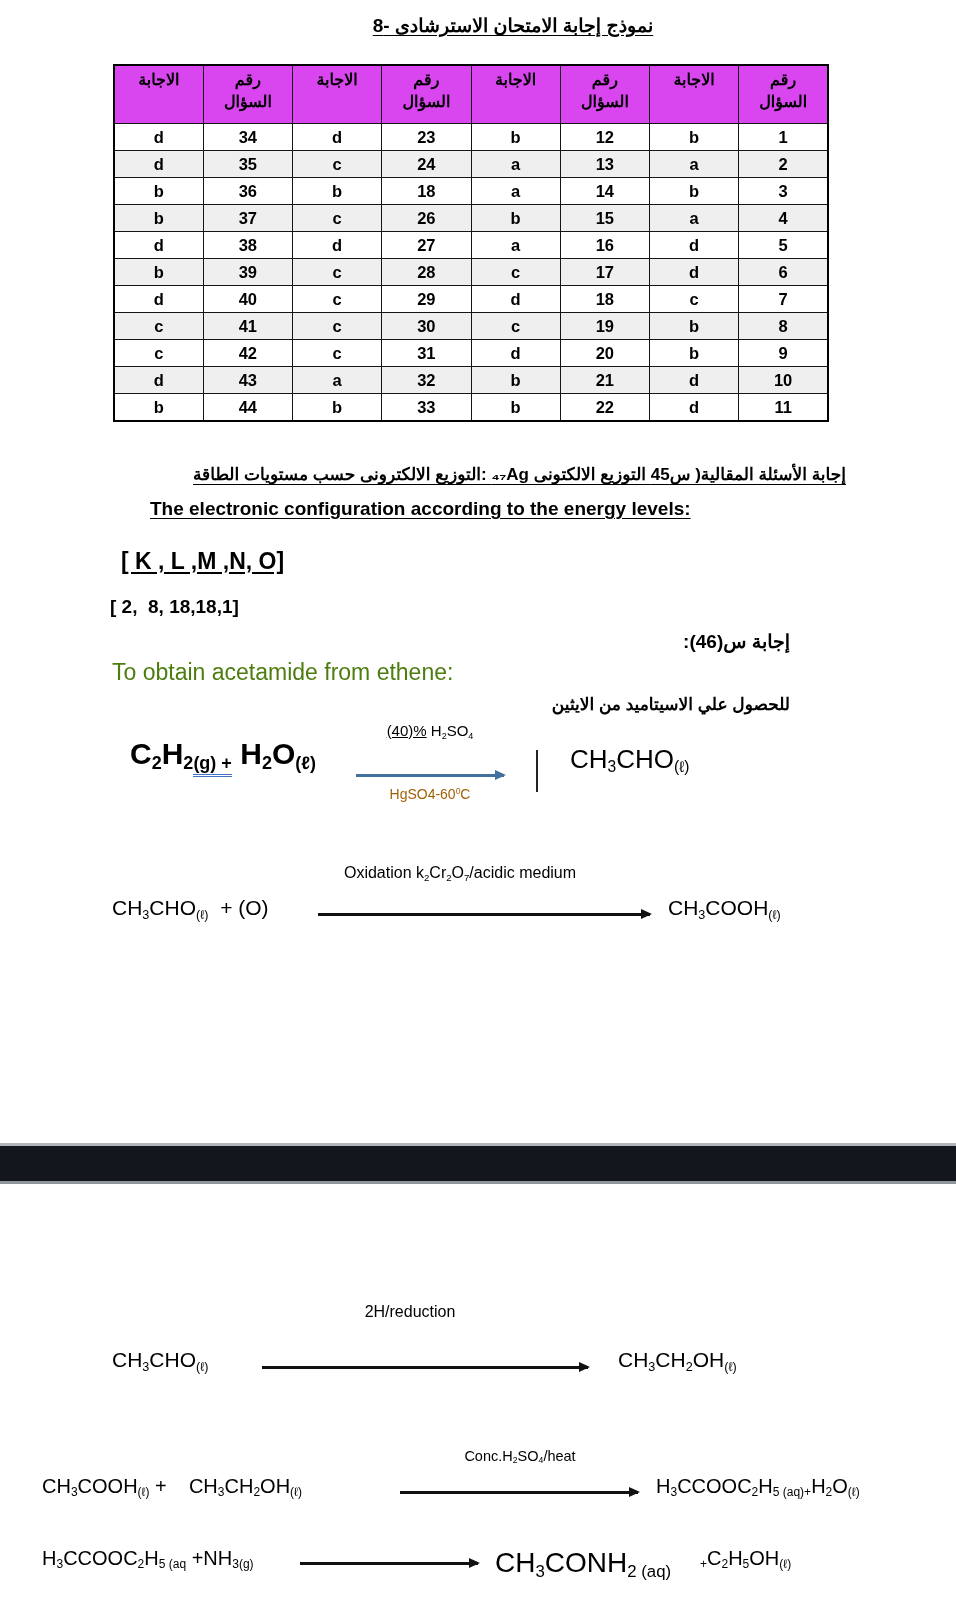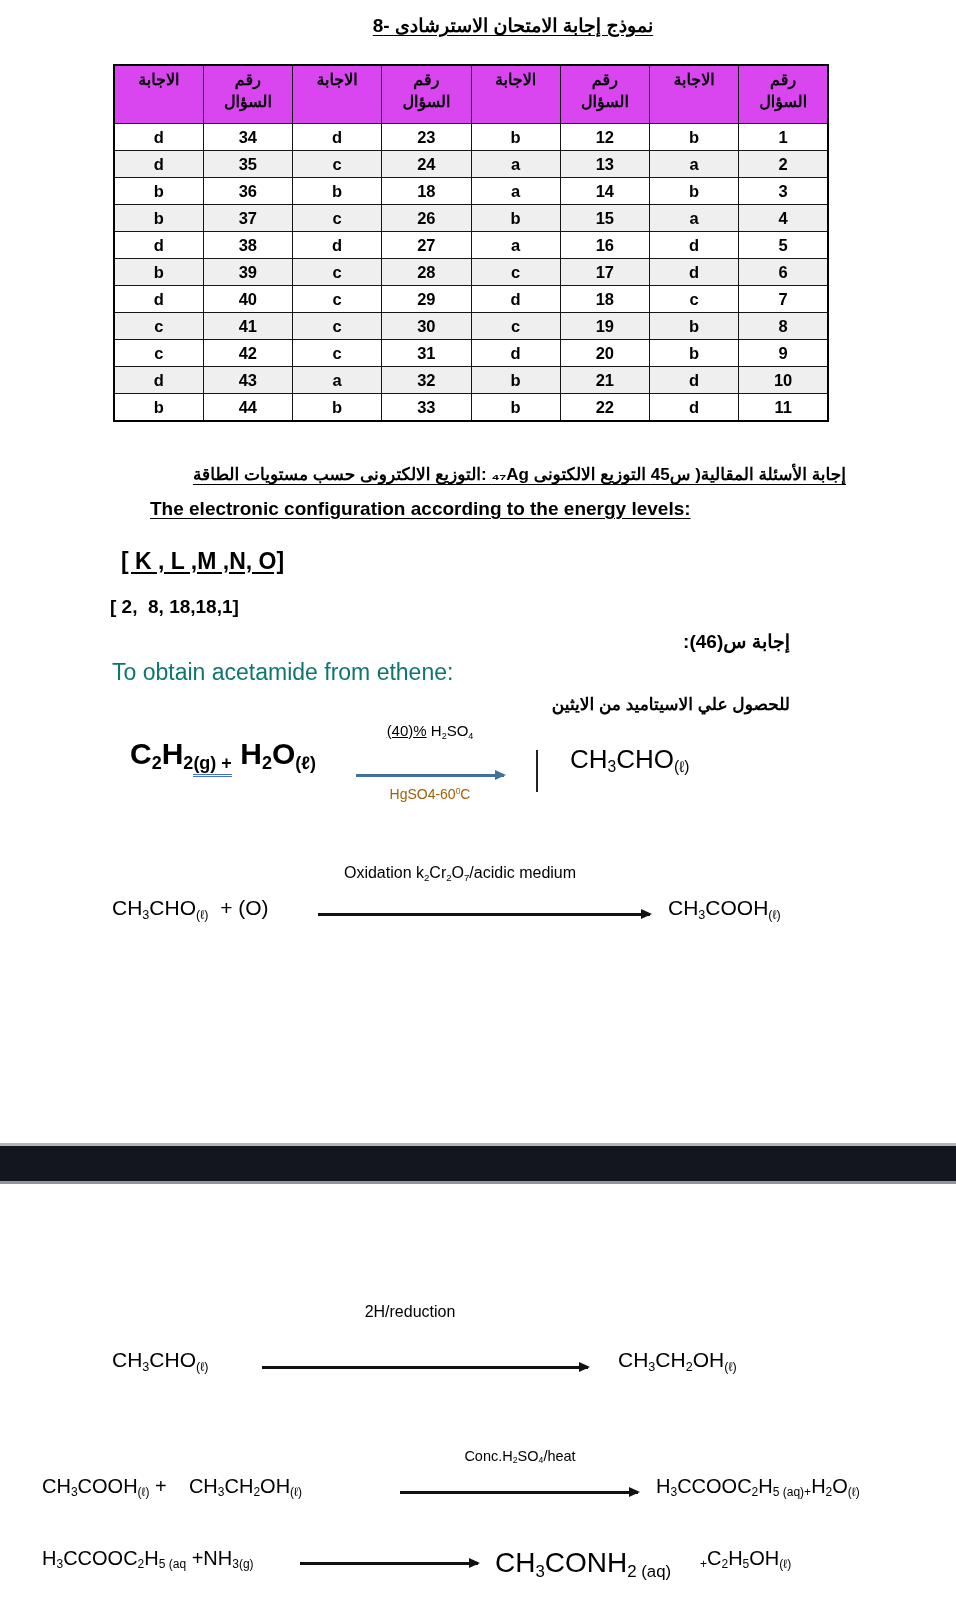--- a/index.html
+++ b/index.html
@@ -25,21 +25,21 @@
   
   .essay-heading{position:absolute;left:110px;top:464px;width:736px;text-align:right;
                  font-size:17px;font-weight:bold;}
   .essay-heading span{text-decoration:underline;text-underline-offset:4px;}
   .config-heading{position:absolute;left:110px;top:498px;font-size:19px;font-weight:bold;margin-left:40px;}
   .config-heading span{text-decoration:underline;text-underline-offset:3px;}
   .shells{position:absolute;left:110px;top:548px;font-size:23px;font-weight:bold;margin-left:11px;}
   .shells span{text-decoration:underline;text-underline-offset:3px;}
   .shell-values{position:absolute;left:110px;top:596px;font-size:19px;font-weight:bold;white-space:pre;}
   .q46-label{position:absolute;right:166px;top:630px;font-size:19px;font-weight:bold;}
-  .q46-en{position:absolute;left:112px;top:659px;font-size:23px;color:#0f766e;}
+  .q46-en{position:absolute;left:112px;top:659px;font-size:23px;color:#4d7c0f;}
   .q46-ar{position:absolute;right:166px;top:694px;font-size:17px;font-weight:bold;}
 
   
   .eq{position:absolute;white-space:pre;text-align:center;}
   .seg-sub{font-size:0.6em;vertical-align:-0.28em;}
   .seg-sup{font-size:0.6em;vertical-align:0.55em;}
   .seg-u{text-decoration:underline;}
   .seg-bu{border-bottom:3px double #4472c4;padding-bottom:1px;}
 
   .arrow{position:absolute;height:2.5px;background:#111;}

